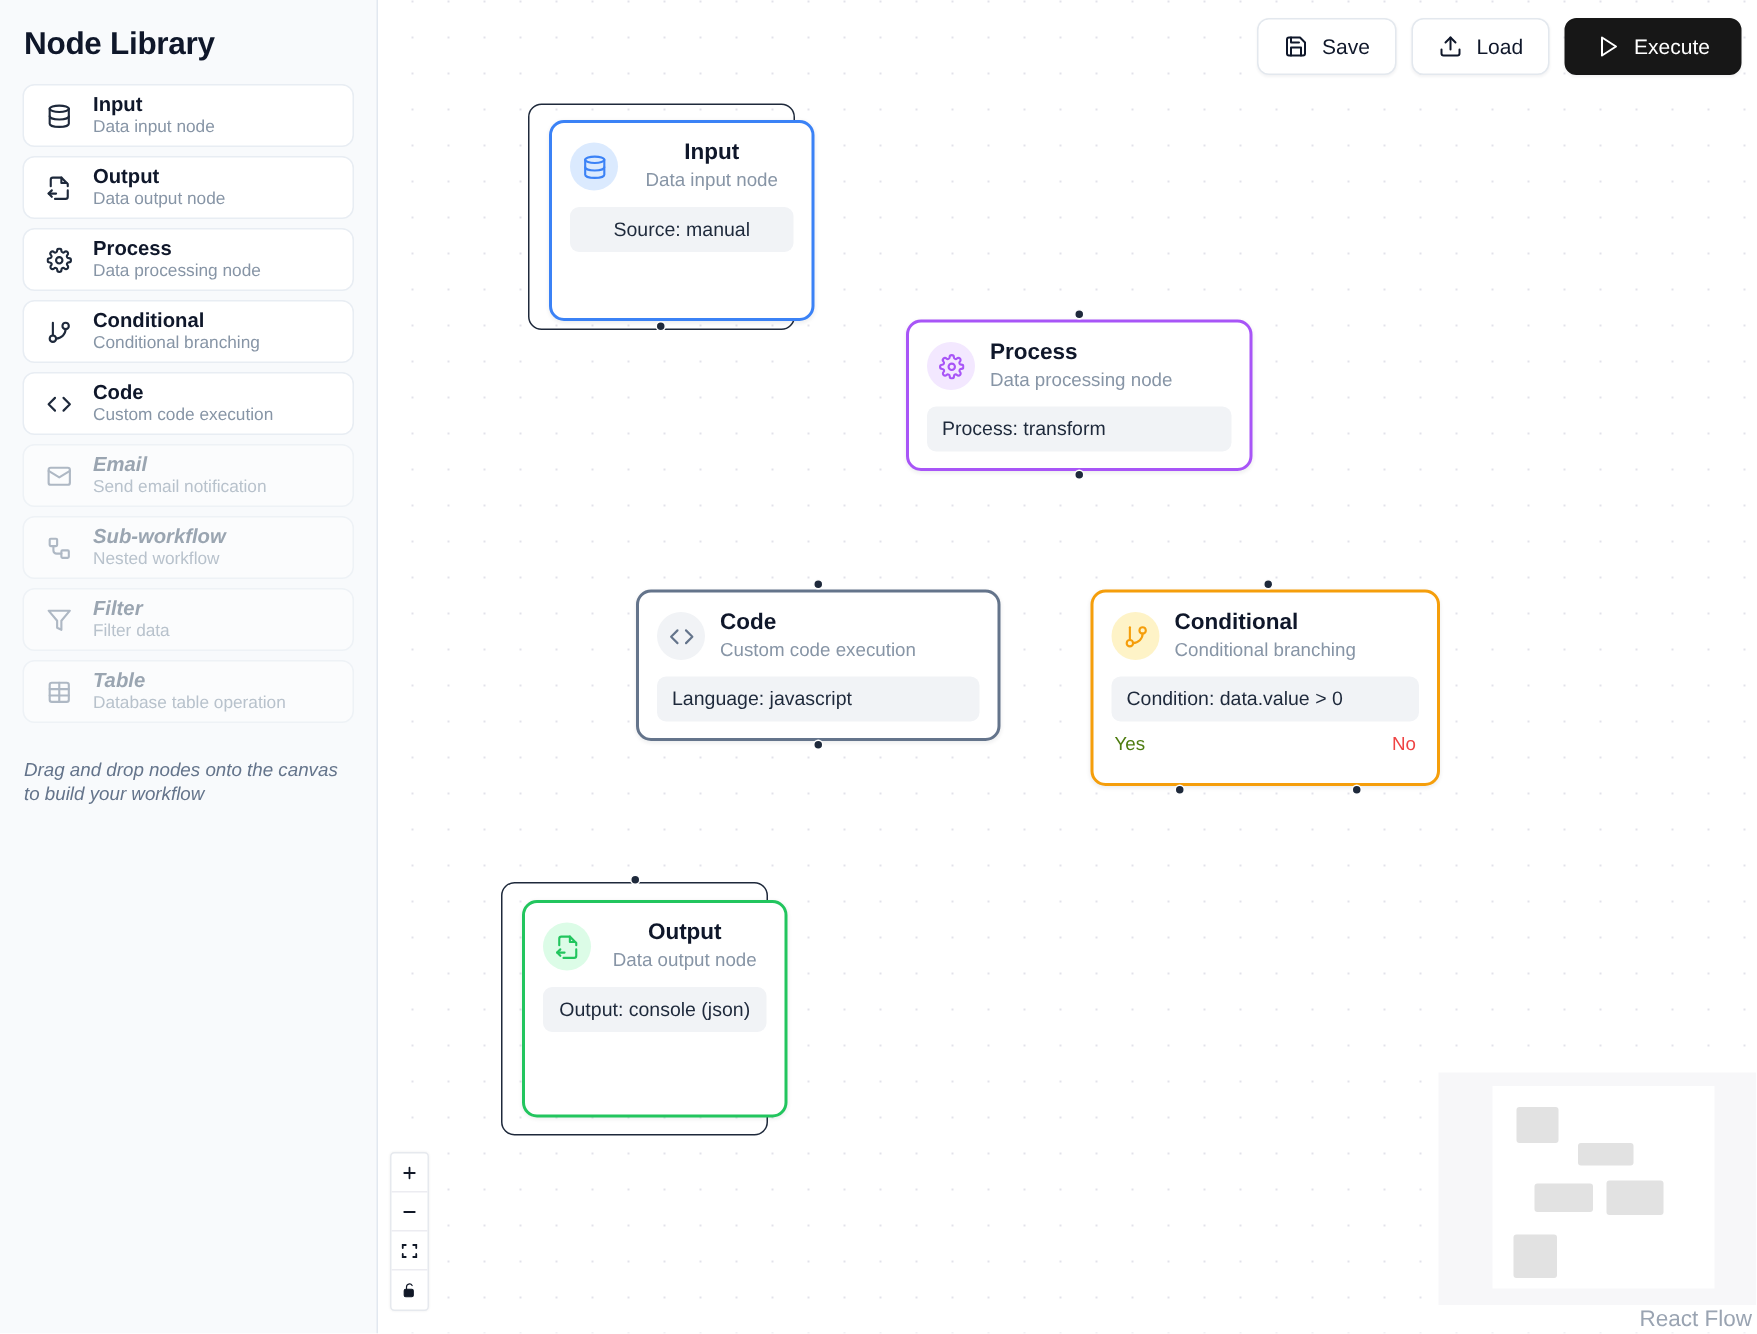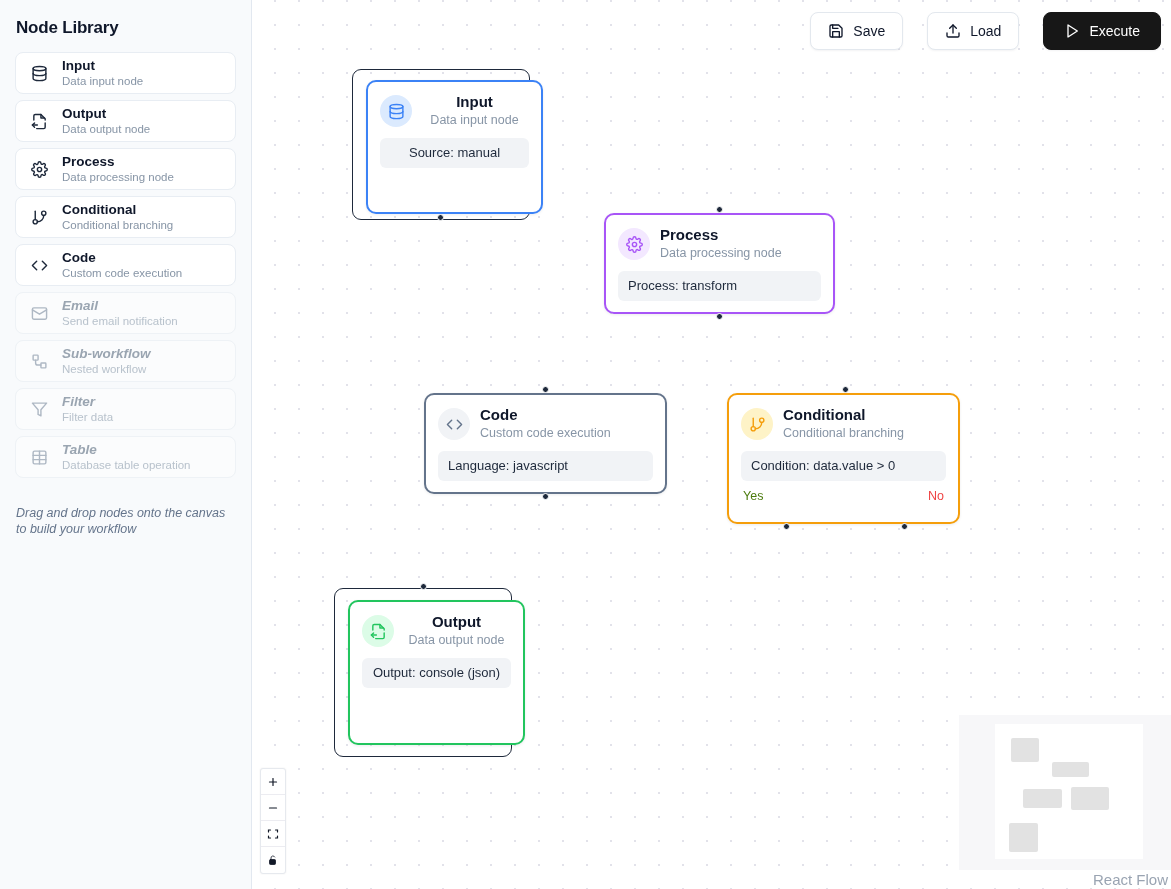--- a/index.html
+++ b/index.html
@@ -14,21 +14,21 @@
 
   
   #sidebar {
     width: 252px; height: 889px;
     background: #f8fafc;
     border-right: 1px solid #e2e8f0;
     flex: 0 0 252px;
     position: relative;
   }
   #sidebar-title {
-    font-size: 17px; font-weight: bold; color: #0f172a;
+    font-size: 21px; font-weight: bold; color: #0f172a;
     padding: 18px 0 0 16px; letter-spacing: -0.2px;
   }
   #node-list { margin-top: 14px; padding: 0 15px; }
   .node-item {
     display: flex; align-items: center;
     background: #ffffff;
     border: 1px solid #e8edf3;
     border-radius: 8px;
     height: 42px;
     margin-bottom: 6px;
@@ -61,21 +61,21 @@
     background-color: #ffffff;
     background-image: radial-gradient(circle, #e2e2ea 1px, transparent 1px);
     background-size: 24px 24px;
     background-position: 11px 13px;
     overflow: hidden;
   }
 
   
   #toolbar {
     position: absolute; top: 12px; right: 10px;
-    display: flex; gap: 24px; z-index: 30;
+    display: flex; gap: 10px; z-index: 30;
   }
   .tb-btn {
     display: flex; align-items: center; gap: 9px;
     height: 38px; padding: 0 17px;
     background: #ffffff; border: 1px solid #e3e8ee;
     border-radius: 8px; cursor: pointer;
     font-size: 14px; color: #0f172a;
     box-shadow: 0 1px 2px rgba(15,23,42,0.05);
   }
   .tb-btn.primary {

